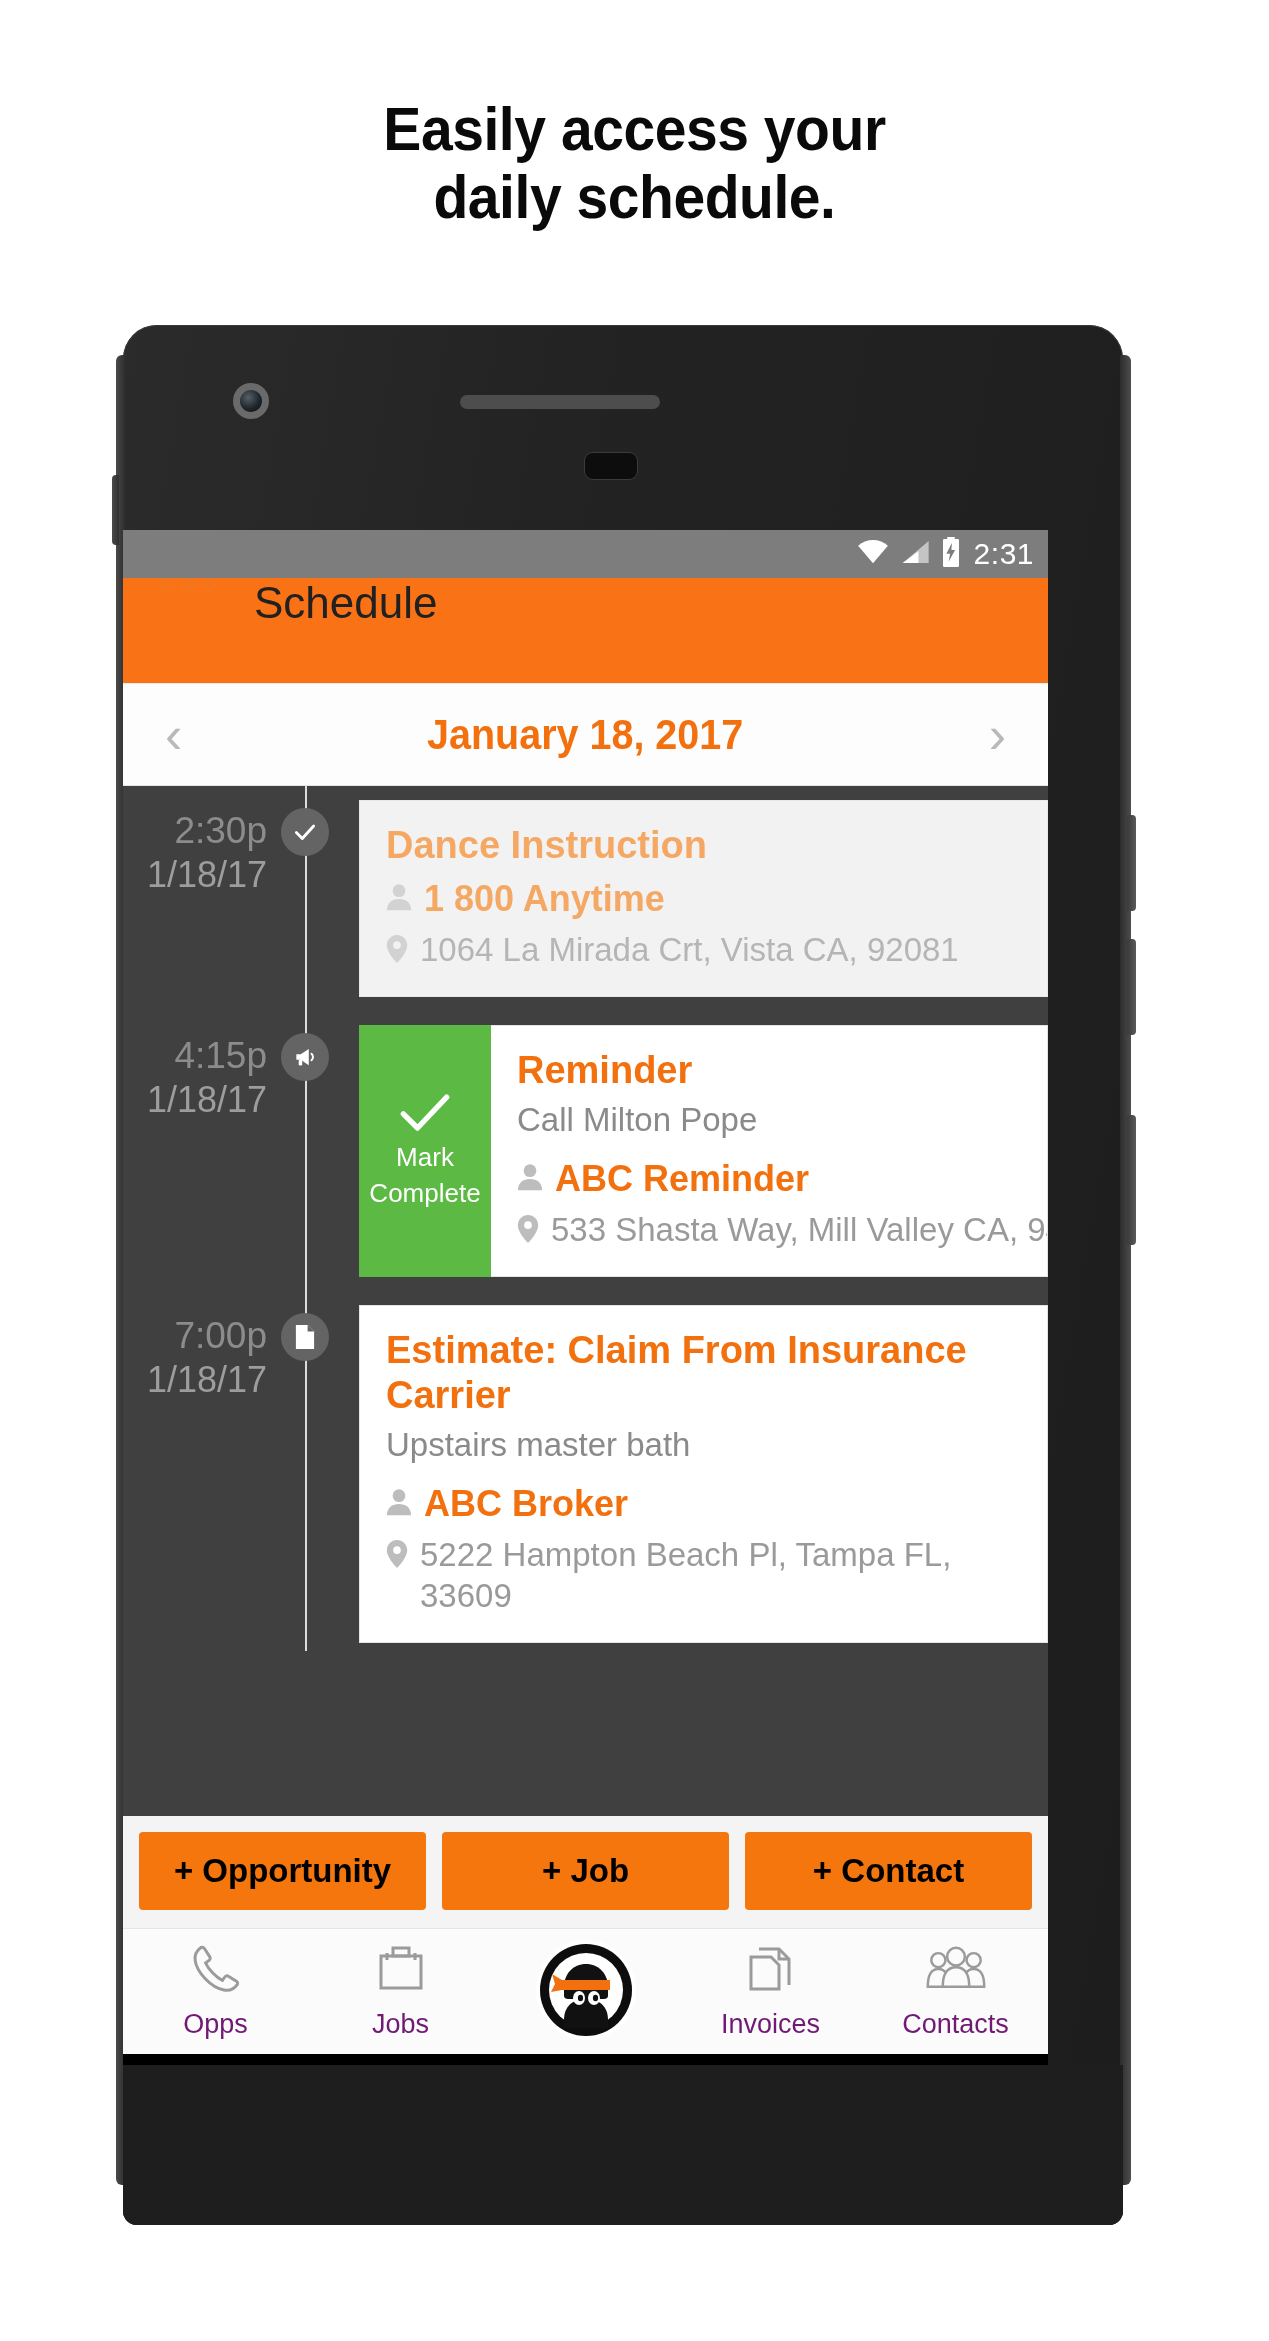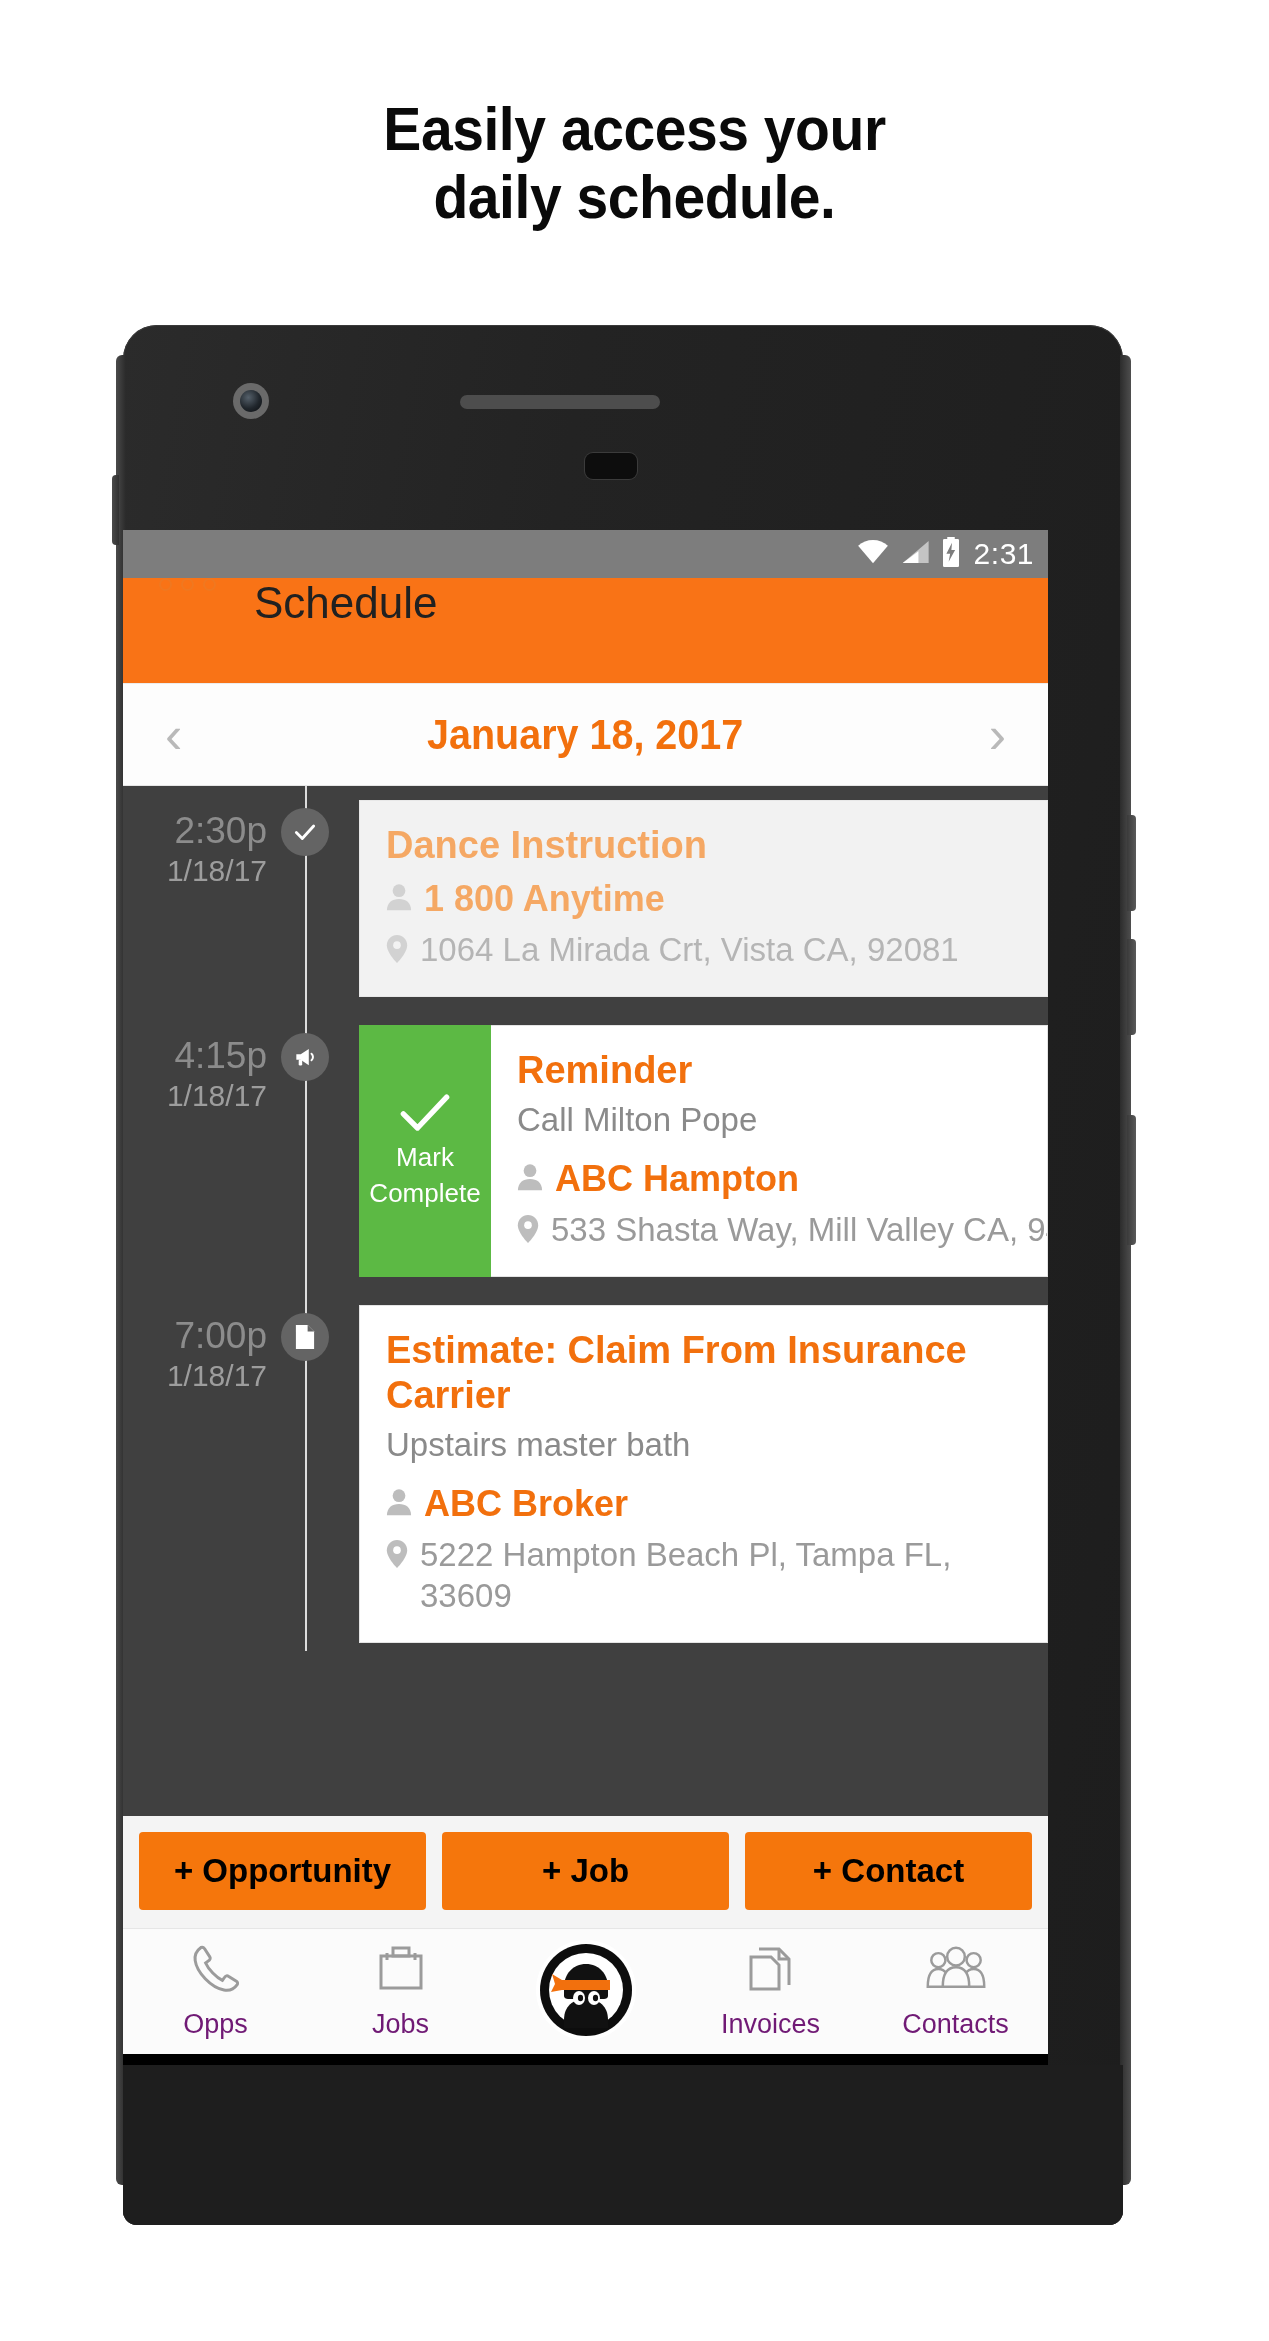--- a/index.html
+++ b/index.html
@@ -241,21 +241,21 @@
     padding-right: 6px;
     box-sizing: border-box;
   }
   .t-main {
     font-size: 37px;
     color: #8c8c8c;
     line-height: 1.15;
     display: block;
   }
   .t-sub {
-    font-size: 30px;
+    font-size: 36px;
     color: #9d9d9d;
     line-height: 1.2;
     display: block;
   }
   .row-marker {
     width: 64px;
     flex: 0 0 64px;
     display: flex;
     justify-content: center;
     padding-top: 22px;
@@ -574,21 +574,21 @@
             <div class="swipe-card">
               <div class="card-title">Reminder</div>
               <div class="card-sub">Call Milton Pope</div>
               <div class="meta-row">
                 <span class="icon-wrap">
                   <svg width="26" height="28" viewBox="0 0 20 22" class="icon-gray">
                     <circle cx="10" cy="6" r="5"></circle>
                     <path d="M0.5 21.5 C0.5 15.5 4.5 12.5 10 12.5 C15.5 12.5 19.5 15.5 19.5 21.5 Z"></path>
                   </svg>
                 </span>
-                <span class="meta-contact">ABC Hampton</span>
+                <span class="meta-contact">ABC Reminder</span>
               </div>
               <div class="meta-row addr">
                 <span class="icon-wrap">
                   <svg width="22" height="28" viewBox="0 0 16 22" class="icon-gray">
                     <path d="M8 0 C3.6 0 0 3.6 0 8 C0 14 8 22 8 22 C8 22 16 14 16 8 C16 3.6 12.4 0 8 0 Z"></path>
                     <circle cx="8" cy="8" r="3" fill="#ffffff"></circle>
                   </svg>
                 </span>
                 <span class="meta-addr">533 Shasta Way, Mill Valley CA, 94</span>
               </div>

